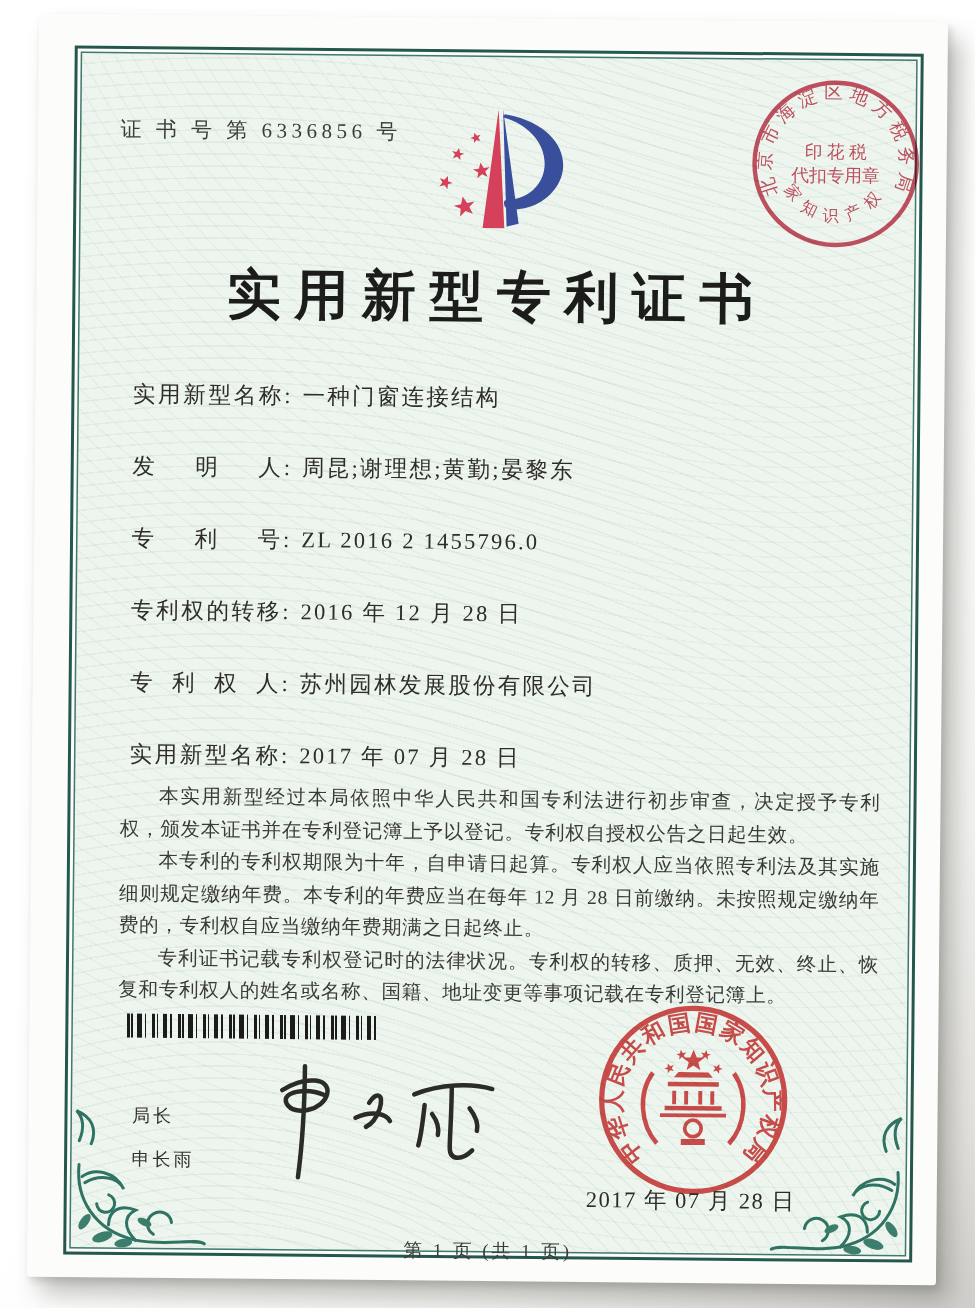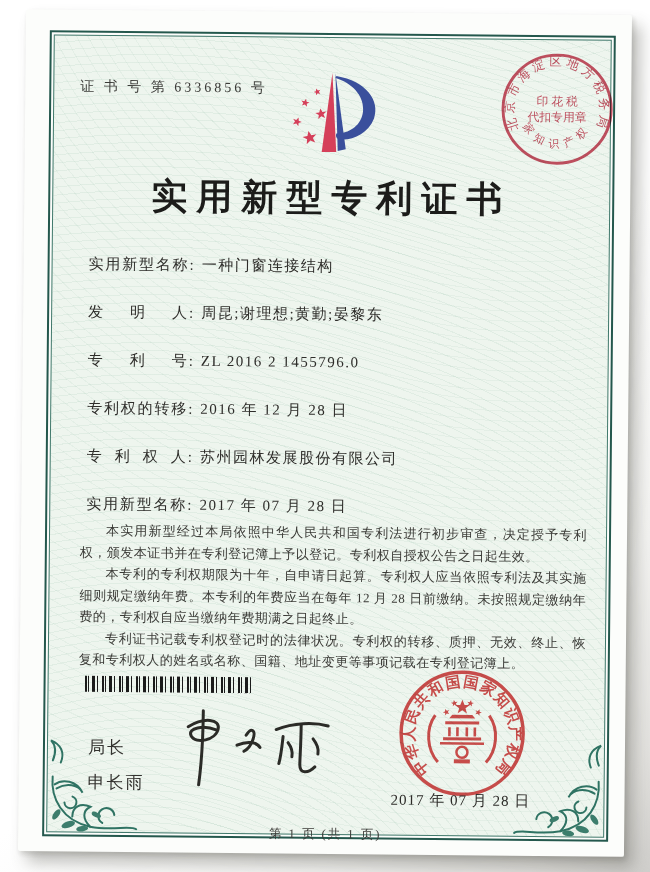--- a/index.html
+++ b/index.html
@@ -44,21 +44,21 @@
     font-size:13px;line-height:21.5px;color:#3a3a36;text-align:justify;letter-spacing:.5px;
   }
   .body-text p{margin:0;text-indent:2em;}
   .barcode{
     position:absolute;left:36px;top:640px;width:168px;height:16px;
     background:
       repeating-linear-gradient(90deg,#1b1b1b 0 2px,transparent 2px 3px,#1b1b1b 3px 4px,transparent 4px 7px,#1b1b1b 7px 10px,transparent 10px 12px,#1b1b1b 12px 13px,transparent 13px 17px);
   }
   .signer{
     position:absolute;left:40px;top:700px;font-family:"Liberation Sans","DejaVu Sans",sans-serif;
-    font-size:17px;color:#33322f;letter-spacing:2px;
+    font-size:12px;color:#33322f;letter-spacing:2px;
   }
   .signer div{margin-bottom:12px;}
   .signature{position:absolute;left:112px;top:662px;width:190px;height:100px;}
   .office-seal{position:absolute;left:348px;top:630px;width:132px;height:132px;opacity:.9;mix-blend-mode:multiply;}
   .issue-date{
     position:absolute;left:318px;top:752px;width:190px;text-align:center;
     font-size:15px;color:#2c2b28;letter-spacing:1px;
   }
   .page-footer{
     position:absolute;left:0;right:0;top:788px;text-align:center;

